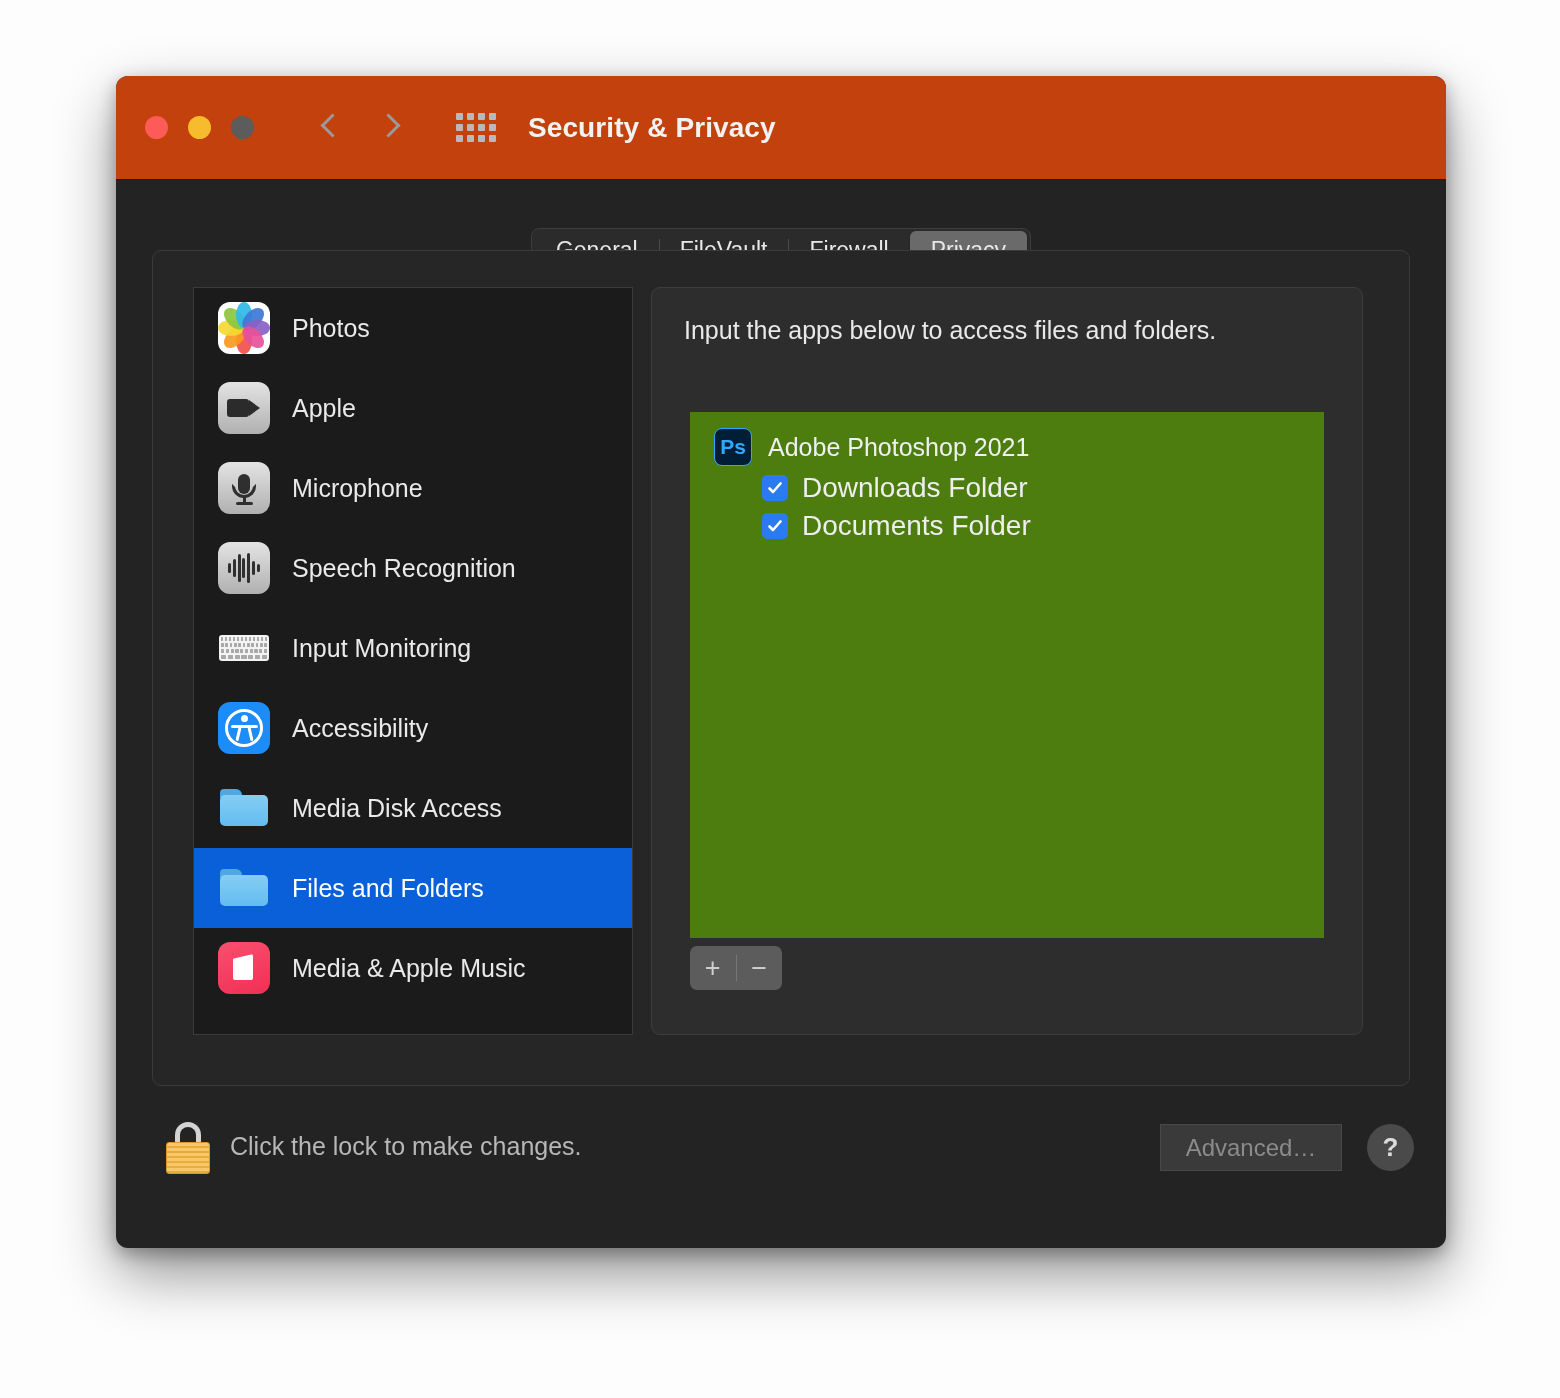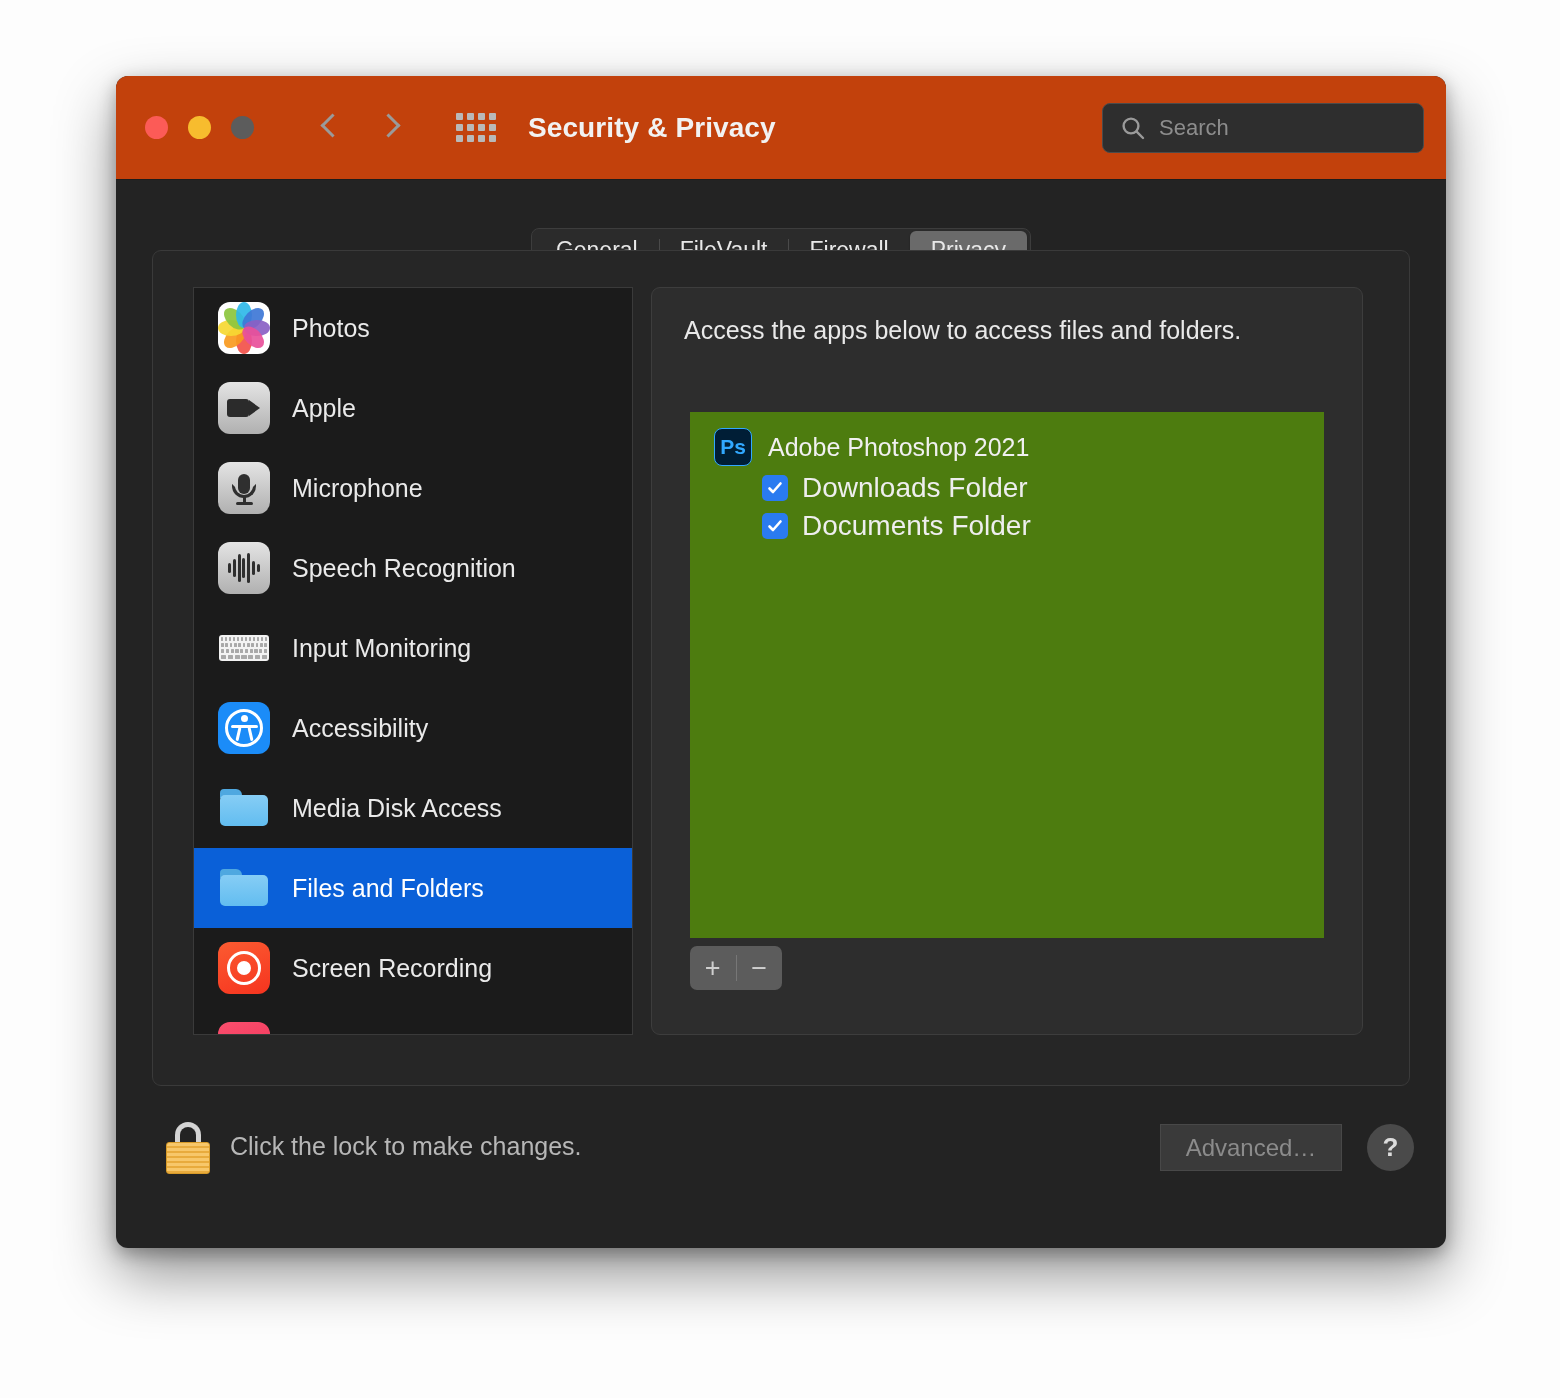--- a/index.html
+++ b/index.html
@@ -239,27 +239,20 @@
           <i></i>
           <i></i>
           <i></i>
           <i></i>
           <i></i>
           <i></i>
           <i></i>
       </div>
       <div class="win-title">Security &amp; Privacy</div>
 
-      <div class="search">
-        <svg width="25" height="25" viewBox="0 0 25 25">
-          <circle cx="10" cy="10" r="7.4" fill="none" stroke="#9a9a9a" stroke-width="2.4"></circle>
-          <line x1="15.4" y1="15.4" x2="22" y2="22" stroke="#9a9a9a" stroke-width="2.4" stroke-linecap="round"></line>
-        </svg>
-        <span class="search-ph">Search</span>
-      </div>
     </div>
 
     <div class="tabbar">
       <div class="tabs">
         <div class="tab">General</div>
         <div class="tab">FileVault</div>
         <div class="tab">Firewall</div>
         <div class="tab active">Privacy</div>
       </div>
     </div>
@@ -393,38 +386,31 @@
         </div>
 
         <div class="srow selected">
           <span class="icon">
             <span class="ic-folder-tab"></span>
               <span class="ic-folder-body"></span>
           </span>
           <span class="label">Files and Folders</span>
         </div>
 
-        <div class="srow">
-          <span class="icon ic-rec">
-            <span class="ic-rec-ring"></span>
-              <span class="ic-rec-dot"></span>
-          </span>
-          <span class="label">Screen Recording</span>
-        </div>
 
         <div class="srow">
           <span class="icon ic-music">
             <span class="ic-music-note"></span>
           </span>
           <span class="label">Media &amp; Apple Music</span>
         </div>
       </div>
 
       <div class="pane">
-        <div class="pane-title">Access the apps below to access files and folders.</div>
+        <div class="pane-title">Input the apps below to access files and folders.</div>
 
         <div class="applist">
           <div class="app-row">
             <span class="ps-icon">Ps</span>
             <span class="app-name">Adobe Photoshop 2021</span>
           </div>
           <div class="perm-row">
             <span class="cb">
               <svg width="18" height="18" viewBox="0 0 18 18">
                 <polyline points="3.5,9.5 7,13 14.5,4.5" fill="none" stroke="#ffffff" stroke-width="2.6" stroke-linecap="round" stroke-linejoin="round"></polyline>

